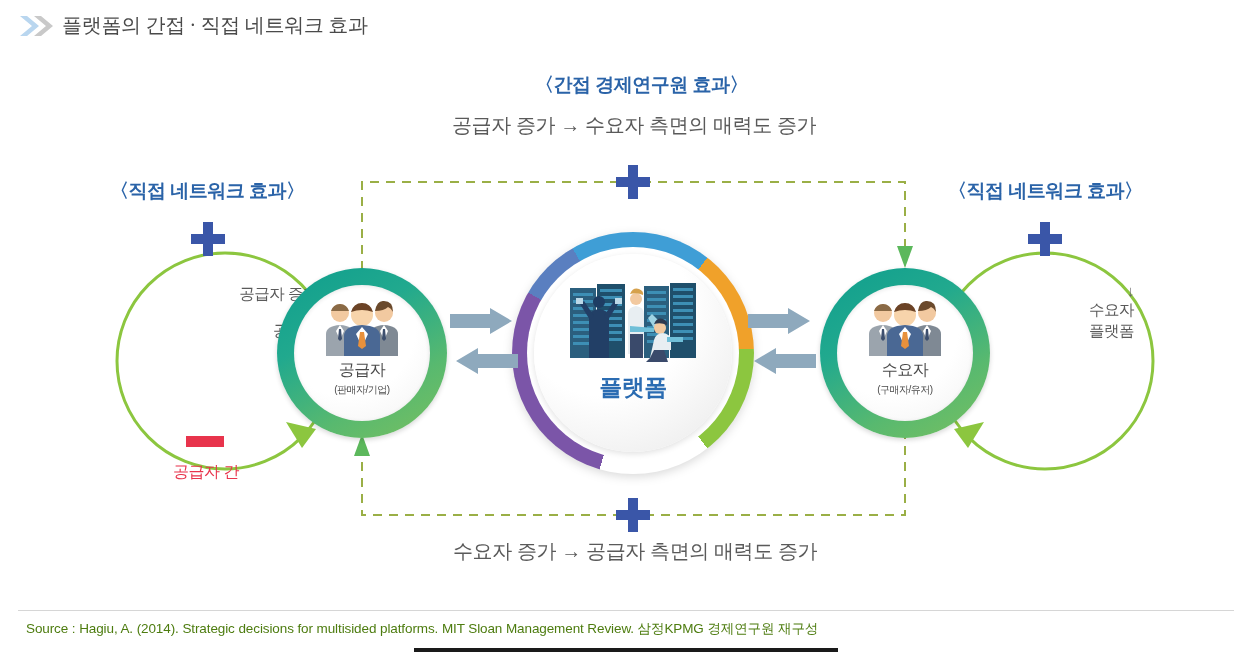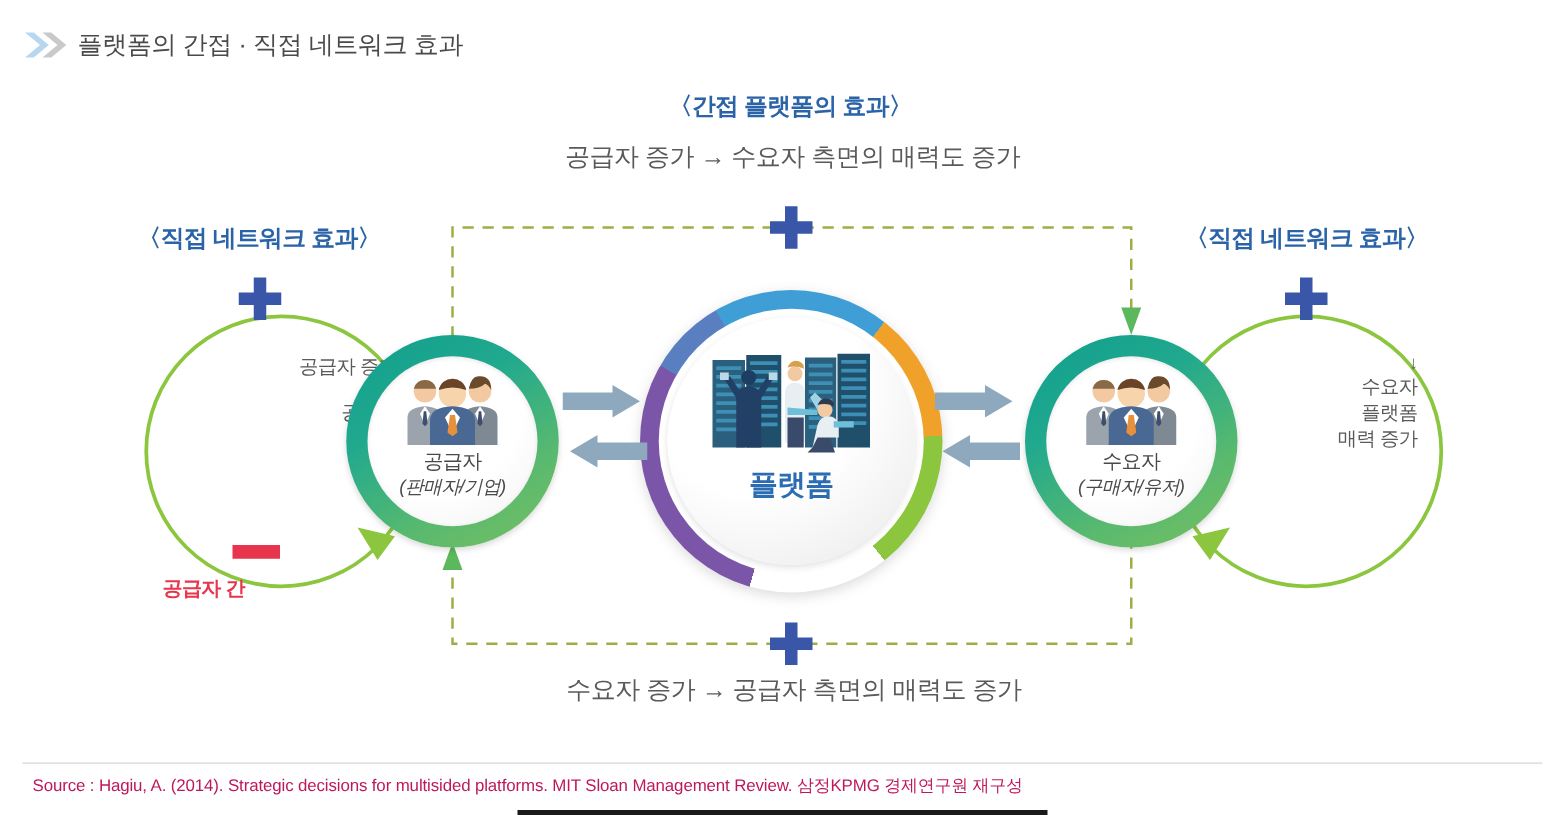--- a/index.html
+++ b/index.html
@@ -12,22 +12,22 @@
     height: 652px;
     position: relative;
     font-family: "Liberation Sans", "DejaVu Sans", sans-serif;
     color: #595959;
     overflow: hidden;
   }
 
   
   #title-bar {
     position: absolute;
-    left: 0; top: 10px;
-    width: 100%; height: 44px;
+    left: 0; top: 0;
+    width: 100%; height: 44px; font-family: Liberation Serif, serif;
   }
   #chevron-icon {
     position: absolute;
     left: 18px; top: 14px;
     width: 40px; height: 24px;
   }
   #page-title {
     position: absolute;
     left: 62px; top: 12px;
     font-size: 20px;
@@ -91,24 +91,25 @@
     letter-spacing: -0.5px;
     white-space: nowrap;
   }
   .loop-arrow-down {
     font-size: 15px;
     line-height: 16px;
     color: #6a6a6a;
   }
   .warn-text {
     position: absolute;
+    text-align: center;
     font-size: 16px;
     line-height: 22px;
     color: #e8344c;
-    font-weight: bold;
+    font-weight: normal;
     letter-spacing: -0.5px;
     white-space: nowrap;
   }
 
   
   .actor {
     position: absolute;
     width: 170px; height: 170px;
     border-radius: 50%;
   }
@@ -128,21 +129,21 @@
   }
   .actor .label {
     position: absolute;
     left: 0; right: 0; top: 92px;
     text-align: center;
     font-size: 16px;
     color: #4a4a4a;
     letter-spacing: -0.5px;
     line-height: 20px;
   }
-  .actor .label .sub { font-size: 15px; display: block; font-style: italic; }
+  .actor .label .sub { font-size: 10px; display: block; }
 
   
   #platform {
     position: absolute;
     left: 512px; top: 232px;
     width: 242px; height: 242px;
   }
   #platform .pring {
     position: absolute;
     inset: 0;
@@ -184,21 +185,21 @@
   #source-rule {
     position: absolute;
     left: 18px; top: 610px;
     width: 1216px; height: 1px;
     background: #d6d6d6;
   }
   #source-text {
     position: absolute;
     left: 26px; top: 620px;
     font-size: 13.5px;
-    color: #be185d;
+    color: #4d7c0f;
     white-space: nowrap;
     letter-spacing: -0.1px;
   }
   #bottom-bar {
     position: absolute;
     left: 414px; top: 648px;
     width: 424px; height: 4px;
     background: #1a1a1a;
   }
 </style>
@@ -217,21 +218,21 @@
 
   <svg class="abs" style="left:0; top:0; width:1252px; height:652px; pointer-events:none;" viewBox="0 0 1252 652">
 
     <path d="M362 270 L362 182 L905 182 L905 247" fill="none" stroke="#9aaf46" stroke-width="2" stroke-dasharray="9,7"></path>
     <polygon points="905,268 897,246 913,246" fill="#5cb85c"></polygon>
 
     <path d="M905 430 L905 515 L362 515 L362 455" fill="none" stroke="#9aaf46" stroke-width="2" stroke-dasharray="9,7"></path>
     <polygon points="362,434 354,456 370,456" fill="#5cb85c"></polygon>
   </svg>
 
-  <div class="sec-head" style="left:535px; top:72px;">〈간접 플랫폼의 효과〉</div>
+  <div class="sec-head" style="left:535px; top:72px;">〈간접 경제연구원 효과〉</div>
   <div class="sub-text" style="left:452px; top:112px;">공급자 증가 → 수요자 측면의 매력도 증가</div>
   <div class="plus-sign" style="left:616px; top:165px;"></div>
 
   <div class="plus-sign" style="left:616px; top:498px;"></div>
   <div class="sub-text" style="left:453px; top:538px;">수요자 증가 → 공급자 측면의 매력도 증가</div>
 
   <div class="sec-head" style="left:110px; top:178px;">〈직접 네트워크 효과〉</div>
 
   <svg class="abs" style="left:110px; top:236px; width:230px; height:250px;" viewBox="0 0 230 250">
     <circle cx="115" cy="125" r="108" fill="none" stroke="#8cc63f" stroke-width="3"></circle>
@@ -258,21 +259,20 @@
     <circle cx="115" cy="125" r="108" fill="none" stroke="#8cc63f" stroke-width="3"></circle>
     <polygon points="24,193 54,186 38,212" fill="#8cc63f"></polygon>
   </svg>
 
   <div class="plus-sign" style="left:1028px; top:222px;"></div>
 
   <div class="loop-text" style="left:962px; top:283px; width:172px;">
     <div class="loop-arrow-down">↓</div>
     <div>수요자</div>
     <div>플랫폼</div>
-    <div>매력 증가</div>
   </div>
 
   <div class="actor" style="left:277px; top:268px;">
     <div class="ring"></div>
     <div class="inner"></div>
     <svg class="abs" style="left:45px; top:30px; width:80px; height:58px;" viewBox="0 0 80 58">
 
       <circle cx="18" cy="15" r="9" fill="#f2c9a0"></circle>
       <path d="M18 6 a9 9 0 0 1 9 7 l-18 0 a9 9 0 0 1 9 -7z" fill="#8a6a46"></path>
       <path d="M4 58 L4 36 q0-8 14-9 q14 1 14 9 L32 58 Z" fill="#9ba4ad"></path>

